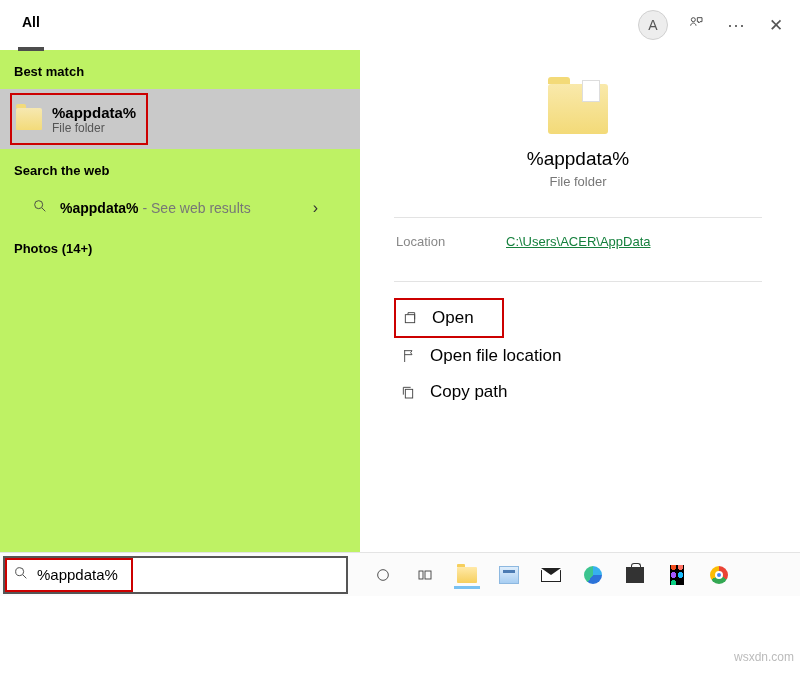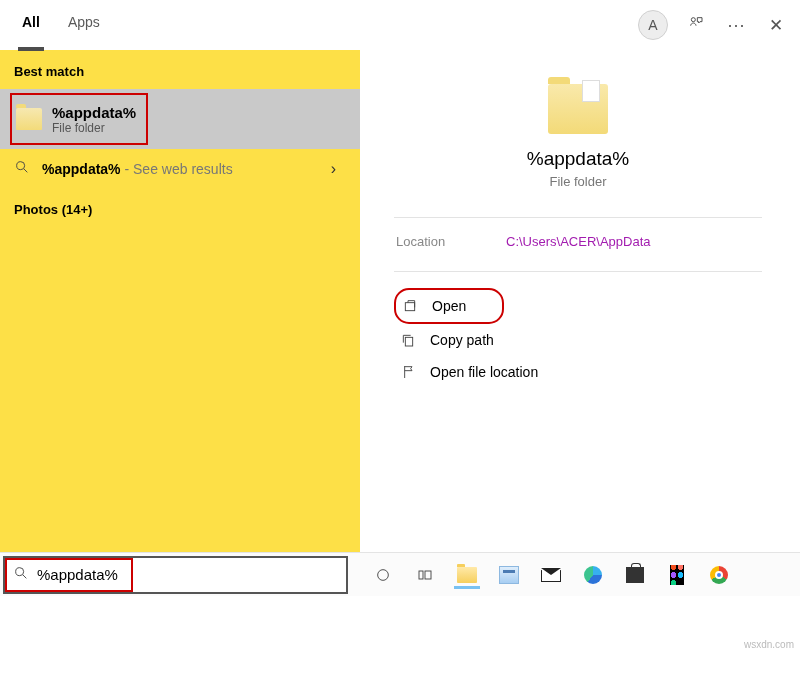--- a/index.html
+++ b/index.html
@@ -15,52 +15,52 @@
   .tab.active::after { content: ""; position: absolute; left: 8px; right: 8px; bottom: -1px; height: 4px; background: #4d4d4d; }
   .tab .chev { margin-left: 4px; font-size: 11px; }
   .topbar-spacer { flex: 1; }
   .top-icons { display: flex; align-items: center; gap: 16px; }
   .avatar { width: 30px; height: 30px; border-radius: 50%; background: #ededed; border: 1px solid #d0d0d0; display: flex; align-items: center; justify-content: center; font-size: 14px; color: #555; }
   .top-btn { font-size: 18px; color: #555; cursor: pointer; width: 24px; text-align: center; }
   .close-x { font-size: 17px; }
 
   
   .main { flex: 1; display: flex; overflow: hidden; }
-  .left { width: 360px; background: #fde047; display: flex; flex-direction: column; }
+  .left { width: 360px; background: #bef264; display: flex; flex-direction: column; }
   .right { flex: 1; background: #fff; padding: 12px 18px 0 14px; }
 
   .section-label { font-size: 13px; font-weight: 600; padding: 14px 14px 10px 14px; color: #000; }
 
   .best-match-item { display: flex; align-items: center; background: #c9c9c9; height: 60px; padding-left: 10px; cursor: pointer; }
   .best-match-item .hl { border: 2px solid #cc0000; display: flex; align-items: center; height: 52px; padding: 0 10px 0 4px; gap: 10px; }
   .folder-icon-sm { width: 26px; height: 22px; background: linear-gradient(#f6e8b1, #f3db7a); border-radius: 2px 2px 1px 1px; position: relative; }
   .folder-icon-sm::before { content: ""; position: absolute; top: -4px; left: 0; width: 10px; height: 4px; background: #f3db7a; border-radius: 2px 2px 0 0; }
   .bm-text .t1 { font-size: 15px; font-weight: 700; }
   .bm-text .t2 { font-size: 12px; color: #555; }
 
-  .web-row { display: flex; align-items: center; padding: 10px 14px; cursor: pointer; }
+  .web-row { display: flex; align-items: center; padding: 10px 32px; cursor: pointer; }
   .web-row .mag { width: 18px; margin-right: 10px; font-size: 15px; color: #333; }
   .web-row .wq { font-size: 14px; }
   .web-row .wdash { color: #777; }
   .web-row .chev-r { margin-left: auto; margin-right: 10px; font-size: 16px; color: #333; }
 
   
   .preview { background: #fff; border-radius: 2px; padding: 22px 20px 20px 20px; height: 100%; position: relative; }
   .preview-icon { display: flex; justify-content: center; margin-bottom: 14px; }
   .folder-icon-lg { width: 60px; height: 50px; background: linear-gradient(#f9e9ab, #f3da78); border-radius: 3px; position: relative; }
   .folder-icon-lg::before { content: ""; position: absolute; top: -7px; left: 0; width: 22px; height: 7px; background: #f3da78; border-radius: 3px 3px 0 0; }
   .folder-icon-lg::after { content: ""; position: absolute; top: -4px; right: 8px; width: 16px; height: 20px; background: #fff; border: 1px solid #ddd; }
   .preview-title { text-align: center; font-size: 19px; margin-bottom: 4px; }
   .preview-sub { text-align: center; font-size: 13px; color: #777; margin-bottom: 28px; }
   .sep { border: none; border-top: 1px solid #e3e3e3; margin: 0 0 16px 0; }
-  .loc-row { display: flex; font-size: 13px; margin-bottom: 22px; padding: 0 2px; }
+  .loc-row { display: flex; font-size: 13px; margin-bottom: 32px; padding: 0 2px; }
   .loc-label { color: #888; width: 110px; }
-  .loc-val { color: #a21caf; cursor: pointer; }
+  .loc-val { color: #15803d; text-decoration: underline; cursor: pointer; }
   .actions { margin-top: 10px; }
-  .action { display: flex; align-items: center; gap: 14px; padding: 8px 6px; font-size: 14px; cursor: pointer; border-radius: 15px; }
+  .action { display: flex; align-items: center; gap: 14px; padding: 8px 6px; font-size: 17px; cursor: pointer; }
   .action.hl { border: 2px solid #cc0000; width: 110px; }
   .action .aicon { width: 16px; height: 16px; display: flex; align-items: center; justify-content: center; font-size: 14px; color: #444; }
 
   
   .taskbar { height: 44px; display: flex; align-items: center; background: #fbfbfb; border-top: 1px solid #e4e4e4; }
   .searchbox { width: 345px; height: 38px; margin: 0 0 0 3px; border: 2px solid #555; display: flex; align-items: center; background: #fff; position: relative; }
   .searchbox .hl { position: absolute; left: 0; top: 0; bottom: 0; width: 128px; border: 2px solid #cc0000; pointer-events: none; }
   .searchbox .mag { margin: 0 8px 0 8px; font-size: 15px; }
   .searchbox input { border: none; outline: none; font-size: 15px; flex: 1; padding-bottom: 1px; }
   .task-icons { display: flex; align-items: center; gap: 20px; margin-left: 24px; }
@@ -80,33 +80,32 @@
   .mspaint { background: linear-gradient(#dfeefc,#a8cef2); width:20px; height:18px; border:1px solid #8db8e0; position:relative;}
   .mspaint::after{content:"";position:absolute; left:3px; top:3px; right:3px; height:3px; background:#4b7bb3;}
   .figma { width:14px; height:20px; background:
      radial-gradient(circle at 25% 10%, #f24e1e 0 3px, transparent 3px),
      radial-gradient(circle at 75% 10%, #ff7262 0 3px, transparent 3px),
      radial-gradient(circle at 25% 50%, #a259ff 0 3px, transparent 3px),
      radial-gradient(circle at 75% 50%, #1abcfe 0 3px, transparent 3px),
      radial-gradient(circle at 25% 90%, #0acf83 0 3px, transparent 3px),
      #000;
   }
-  .watermark { position: absolute; right: 6px; bottom: 46px; font-size: 10px; color: #bbb; }
+  .watermark { position: absolute; right: 6px; bottom: 32px; font-size: 12px; color: #bbb; }
 
   svg.ico { width: 16px; height: 16px; stroke: #444; stroke-width: 1.4; fill: none; }
 </style>
 </head>
 <body>
 
 <div class="app">
 
   <div class="topbar">
     <div class="tabs">
       <div class="tab active">All</div>
-      <div class="tab">Apps</div>
     </div>
     <div class="topbar-spacer"></div>
     <div class="top-icons">
       <div class="avatar">A</div>
       <div class="top-btn">
         <svg class="ico" viewBox="0 0 24 24">
             <circle cx="8" cy="7" r="3"></circle>
             <path d="M4 16c0-2 2-4 4-4s4 2 4 4"></path>
             <path d="M14 4h7v6h-3l-2 2v-2h-2z"></path>
           </svg>
@@ -122,20 +121,21 @@
       <div class="best-match-item">
         <div class="hl">
           <div class="folder-icon-sm"></div>
           <div class="bm-text">
             <div class="t1">%appdata%</div>
             <div class="t2">File folder</div>
           </div>
         </div>
       </div>
 
+      <div class="section-label">Search the web</div>
       <div class="web-row">
         <span class="mag">
           <svg class="ico" viewBox="0 0 24 24">
               <circle cx="10" cy="10" r="6"></circle>
               <path d="M15 15l5 5"></path>
             </svg>
         </span>
         <span class="wq">
           <b>%appdata%</b><span class="wdash"> - See web results</span>
         </span>
@@ -164,34 +164,34 @@
               <svg class="ico" viewBox="0 0 24 24">
                   <rect x="5" y="7" width="14" height="12"></rect>
                   <path d="M9 7V4h10v10"></path>
                 </svg>
             </span>
             <span>Open</span>
           </div>
           <div class="action">
             <span class="aicon">
               <svg class="ico" viewBox="0 0 24 24">
+                  <path d="M7 3v18"></path>
+                  <path d="M7 4h11l-2 3 2 3H7"></path>
+                </svg>
+            </span>
+            <span>Open file location</span>
+          </div>
+          <div class="action">
+            <span class="aicon">
+              <svg class="ico" viewBox="0 0 24 24">
                   <rect x="8" y="8" width="11" height="13"></rect>
                   <path d="M5 16V5h11"></path>
                 </svg>
             </span>
             <span>Copy path</span>
-          </div>
-          <div class="action">
-            <span class="aicon">
-              <svg class="ico" viewBox="0 0 24 24">
-                  <path d="M7 3v18"></path>
-                  <path d="M7 4h11l-2 3 2 3H7"></path>
-                </svg>
-            </span>
-            <span>Open file location</span>
           </div>
         </div>
       </div>
     </div>
   </div>
 
   <div class="taskbar">
     <div class="searchbox">
       <div class="hl"></div>
       <span class="mag">

